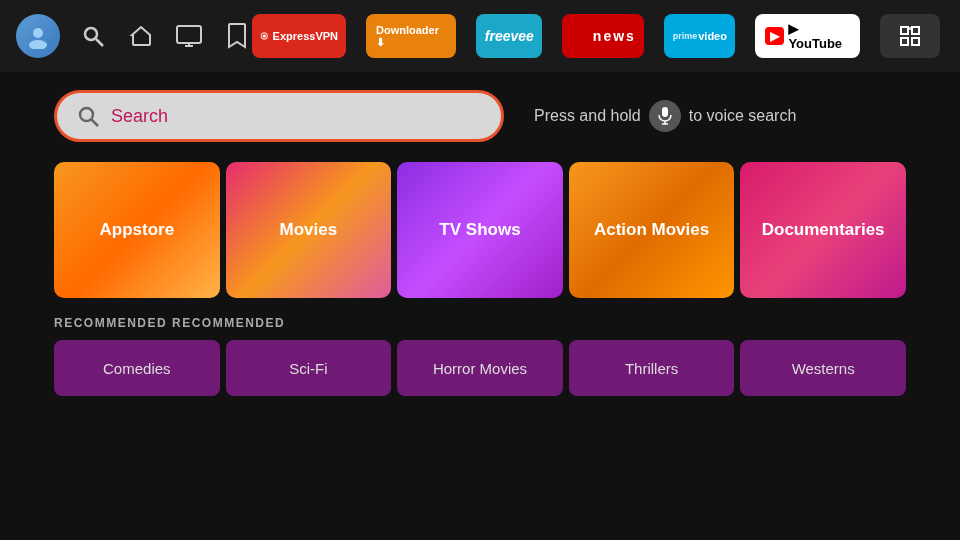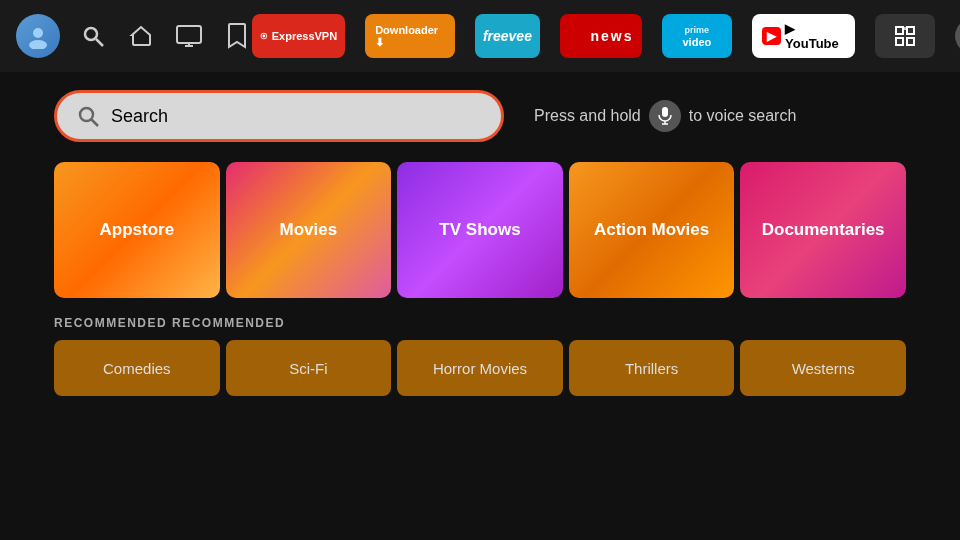--- a/index.html
+++ b/index.html
@@ -99,21 +99,21 @@
       height: 52px;
       width: 450px;
       gap: 12px;
       cursor: text;
     }
     .search-box-icon {
       color: #555;
       font-size: 20px;
     }
     .search-box-text {
-      color: #000000;
+      color: #be185d;
       font-size: 18px;
     }
     .voice-hint {
       display: flex;
       align-items: center;
       gap: 8px;
       color: #cccccc;
       font-size: 16px;
       text-align: center;
     }
@@ -161,21 +161,21 @@
       color: #aaaaaa;
       margin-bottom: 10px;
     }
     .rec-grid {
       display: flex;
       gap: 6px;
     }
     .rec-tile {
       flex: 1;
       height: 56px;
-      background: #a16207;
+      background: #701a75;
       border-radius: 8px;
       display: flex; align-items: center; justify-content: center;
       font-size: 15px;
       color: #dddddd;
       cursor: pointer;
     }
   </style>
 </head>
 <body>
 
@@ -227,21 +227,21 @@
     </div>
 
     <div class="app-badge badge-freevee">
       <span style="font-style:italic">freevee</span>
     </div>
 
     <div class="app-badge badge-news" style="letter-spacing:2px;font-size:14px;padding-left:32px;">
       <span>news</span>
     </div>
 
-    <div class="app-badge badge-primevideo" style="flex-direction:column;gap:1px;min-width:70px;">
+    <div class="app-badge badge-primevideo" style="flex-direction:row;gap:1px;min-width:70px;">
       <span style="font-size:9px;opacity:0.85">prime</span>
       <span style="font-size:11px;font-weight:bold">video</span>
     </div>
 
     <div class="app-badge badge-youtube" style="gap:4px;min-width:80px;">
       <span style="background:#ff0000;color:white;border-radius:4px;padding:2px 5px;font-size:12px;font-weight:bold">▶</span>
       <span style="color:#000;font-weight:bold;font-size:13px;">▶ YouTube</span>
     </div>
 
     <div class="app-badge badge-grid" style="font-size:20px;">

